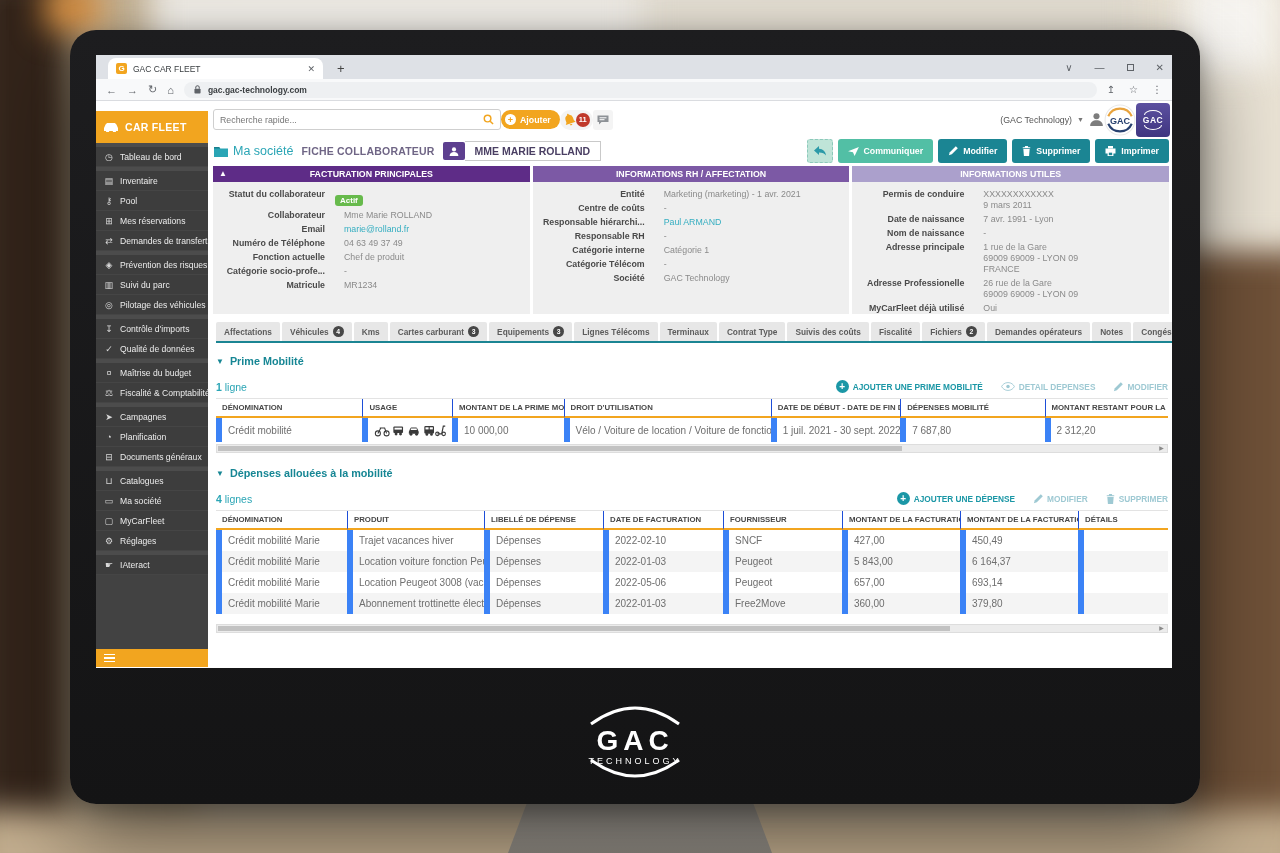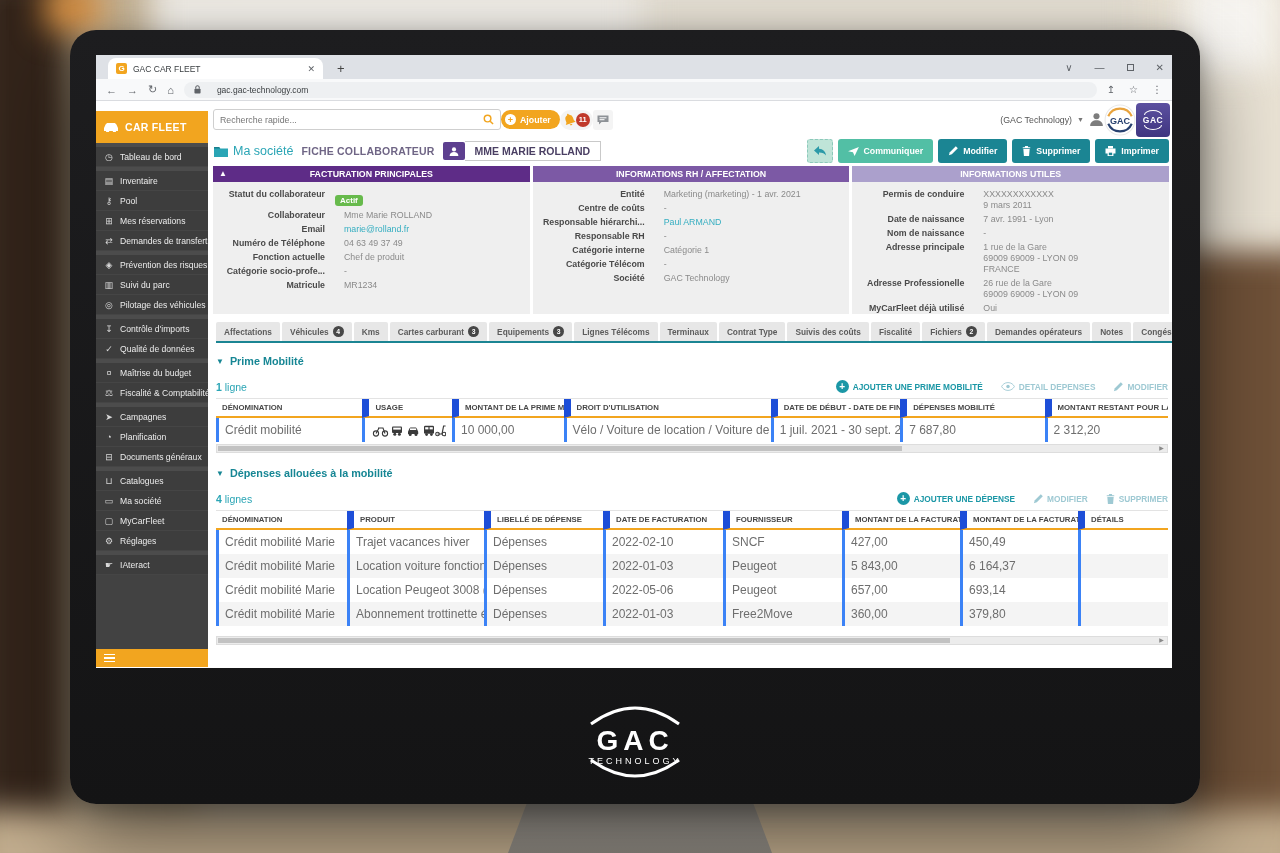--- a/index.html
+++ b/index.html
@@ -35,21 +35,21 @@
                 display:flex; align-items:center; gap:6px; padding:0 8px; }
   .favicon { width:11px; height:11px; border-radius:2px; background:var(--orange,#F2A51F); color:#fff;
              font-size:8px; font-weight:bold; display:flex; align-items:center; justify-content:center; }
   .tab-title { font-size:8.5px; color:#3c4043; flex:1; white-space:nowrap; overflow:hidden; }
   .tab-close { color:#5f6368; font-size:9px; }
   .newtab { color:#444; font-size:13px; margin-left:14px; margin-bottom:3px; }
   .winctrl { position:absolute; right:8px; top:0; height:24px; display:flex; align-items:center; gap:22px; color:#5f6368; font-size:10px; }
   .wc-max { width:7px; height:7px; border:1px solid #5f6368; display:inline-block; }
   .toolbar { height:22px; background:#f8f9fa; border-bottom:1px solid #dadce0; display:flex; align-items:center; padding:0 10px; gap:10px; }
   .nav-ic { color:#5f6368; font-size:11px; }
-  .omnibox { flex:1; height:16px; background:#eef0f2; border-radius:8px; display:flex; align-items:center; gap:16px; padding:0 10px; }
+  .omnibox { flex:1; height:16px; background:#eef0f2; border-radius:8px; display:flex; align-items:center; gap:7px; padding:0 10px;font-weight:bold; }
   .url { font-size:8.5px; color:#3c4043; }
   .tb-right { display:flex; gap:14px; align-items:center; color:#5f6368; font-size:10px; }
 
   
   .app { display:flex; height:566px; background:#fff; }
 
   
   .sidebar { width:112px; margin-top:10px; background:#4c4c4c; display:flex; flex-direction:column; }
   .brand { height:32px; background:var(--orange,#F2A51F); display:flex; align-items:center; gap:6px; padding:0 7px; }
   .brand-car { font-size:13px; color:#fff; }
@@ -126,23 +126,23 @@
   .count b { font-weight:bold; }
   .acts { display:flex; gap:18px; align-items:center; }
   .alink { display:flex; align-items:center; gap:4px; font-size:8.3px; font-weight:bold; color:#1b97a6; cursor:pointer; }
   .alink .pc { width:13px; height:13px; border-radius:50%; background:#1b97a6; color:#fff; font-size:10px; display:flex; align-items:center; justify-content:center; }
   .alink.muted { color:#9ec9d3; }
 
   .tbl { display:grid; border-top:1px solid #e3e3e3; }
   .t1 { grid-template-columns:147fr 90fr 112fr 208fr 130fr 145fr 124fr; }
   .t2 { grid-template-columns:131fr 137fr 119fr 120fr 119fr 118fr 118fr 90fr; }
   .th { font-size:7.8px; font-weight:bold; color:#474747; padding:4px 6px; border-bottom:2px solid var(--orange,#F2A51F);
-        border-left:7px solid #1d4ed8; background:#fff; white-space:nowrap; overflow:hidden; }
+        border-left:1px solid #1d4ed8; background:#fff; white-space:nowrap; overflow:hidden; }
   .th:first-child { border-left:none; }
-  .td { font-size:12px; color:#6e6e6e; padding:5px 6px; border-left:3px solid #3b82f6; display:flex; align-items:center; white-space:nowrap; overflow:hidden; }
+  .td { font-size:10px; color:#6e6e6e; padding:5px 6px; border-left:6px solid #3b82f6; display:flex; align-items:center; white-space:nowrap; overflow:hidden; }
   .td.rA { background:#fff; } .td.rB { background:#f4f4f4; }
 
   .hscroll { height:9px; background:#ececec; border:1px solid #ddd; margin-top:2px; position:relative; }
   .hthumb { position:absolute; left:1px; top:1px; height:5px; background:#c2c2c2; cursor:pointer; }
   .harrow { position:absolute; right:1px; top:0; width:9px; height:7px; color:#8a8a8a; font-size:6px; text-align:center; line-height:7px; cursor:pointer; }
 
   .usage-svg { color:#3a3a3a; }
 
   svg text { font-family:"Liberation Sans",sans-serif; }
 </style>

